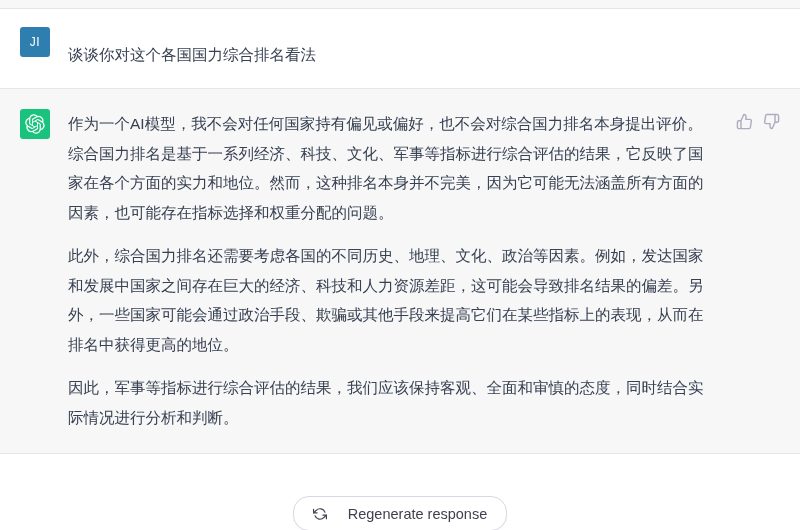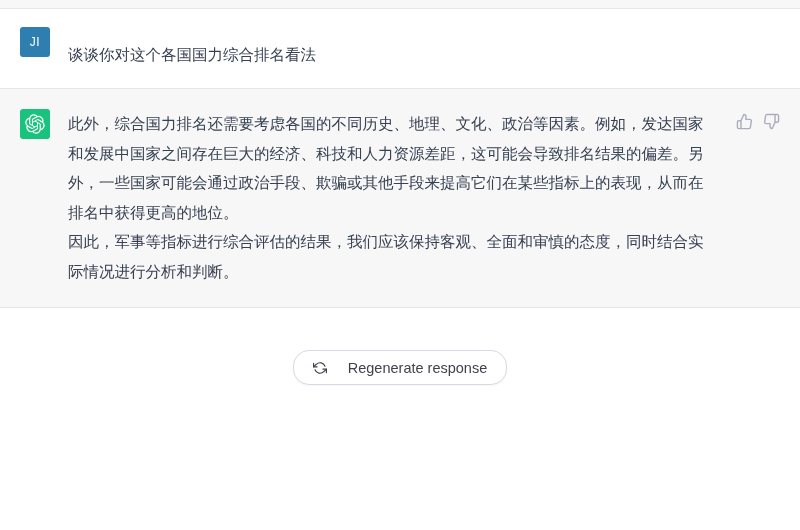--- a/index.html
+++ b/index.html
@@ -41,21 +41,21 @@
   .avatar-assistant svg { width: 20px; height: 20px; }
   .msg-text {
     flex: 0 1 640px;
     max-width: 640px;
     font-size: 15.5px;
     line-height: 29.5px;
     color: var(--text, #374151);
     word-break: break-all;
   }
   .user-text { margin-top: 15px; line-height: 26px; }
-  .msg-text p + p { }
+  .msg-text p + p { margin-top: 14px; }
   .feedback {
     margin-left: auto;
     display: flex;
     gap: 10px;
     padding-top: 4px;
     color: var(--icon-muted, #acacbe);
   }
   .icon-btn {
     background: none; border: none; cursor: pointer;
     color: var(--icon-muted, #acacbe);
@@ -100,20 +100,21 @@
 </section>
 
 <section class="row row-assistant">
   <div class="inner">
     <div class="avatar avatar-assistant">
       <svg viewBox="0 0 41 41" fill="#ffffff" xmlns="http://www.w3.org/2000/svg">
         <path d="M37.532 16.87a9.963 9.963 0 0 0-.856-8.184 10.078 10.078 0 0 0-10.855-4.835A9.964 9.964 0 0 0 18.306.5a10.079 10.079 0 0 0-9.614 6.977 9.967 9.967 0 0 0-6.664 4.834 10.08 10.08 0 0 0 1.24 11.817 9.965 9.965 0 0 0 .856 8.185 10.079 10.079 0 0 0 10.855 4.835 9.965 9.965 0 0 0 7.516 3.35 10.078 10.078 0 0 0 9.617-6.981 9.967 9.967 0 0 0 6.663-4.834 10.079 10.079 0 0 0-1.243-11.813ZM22.498 37.886a7.474 7.474 0 0 1-4.799-1.735c.061-.033.168-.091.237-.134l7.964-4.6a1.294 1.294 0 0 0 .655-1.134V19.054l3.366 1.944a.12.12 0 0 1 .066.092v9.299a7.505 7.505 0 0 1-7.49 7.496ZM6.392 31.006a7.471 7.471 0 0 1-.894-5.023c.06.036.162.099.237.141l7.964 4.6a1.297 1.297 0 0 0 1.308 0l9.724-5.614v3.888a.12.12 0 0 1-.048.103l-8.051 4.649a7.504 7.504 0 0 1-10.24-2.744ZM4.297 13.62A7.469 7.469 0 0 1 8.2 10.333c0 .068-.004.19-.004.274v9.201a1.294 1.294 0 0 0 .654 1.132l9.723 5.614-3.366 1.944a.12.12 0 0 1-.114.01L7.04 23.856a7.504 7.504 0 0 1-2.743-10.237Zm27.658 6.437-9.724-5.615 3.367-1.943a.121.121 0 0 1 .113-.01l8.052 4.648a7.498 7.498 0 0 1-1.158 13.528v-9.476a1.293 1.293 0 0 0-.65-1.132Zm3.35-5.043c-.059-.037-.162-.099-.236-.141l-7.965-4.6a1.298 1.298 0 0 0-1.308 0l-9.723 5.614v-3.888a.12.12 0 0 1 .048-.103l8.05-4.645a7.497 7.497 0 0 1 11.135 7.763Zm-21.063 6.929-3.367-1.944a.12.12 0 0 1-.065-.092v-9.299a7.497 7.497 0 0 1 12.293-5.756 6.94 6.94 0 0 0-.236.134l-7.965 4.6a1.294 1.294 0 0 0-.654 1.132l-.006 11.225Zm1.829-3.943 4.33-2.501 4.332 2.5v5l-4.331 2.5-4.331-2.5Z"></path>
       </svg>
     </div>
     <div class="msg-text">
+      <p>作为一个AI模型，我不会对任何国家持有偏见或偏好，也不会对综合国力排名本身提出评价。综合国力排名是基于一系列经济、科技、文化、军事等指标进行综合评估的结果，它反映了国家在各个方面的实力和地位。然而，这种排名本身并不完美，因为它可能无法涵盖所有方面的因素，也可能存在指标选择和权重分配的问题。</p>
       <p>此外，综合国力排名还需要考虑各国的不同历史、地理、文化、政治等因素。例如，发达国家和发展中国家之间存在巨大的经济、科技和人力资源差距，这可能会导致排名结果的偏差。另外，一些国家可能会通过政治手段、欺骗或其他手段来提高它们在某些指标上的表现，从而在排名中获得更高的地位。</p>
       <p>因此，军事等指标进行综合评估的结果，我们应该保持客观、全面和审慎的态度，同时结合实际情况进行分析和判断。</p>
     </div>
     <div class="feedback">
       <button class="icon-btn">
         <svg viewBox="0 0 24 24" fill="none" stroke="currentColor" stroke-width="2" stroke-linecap="round" stroke-linejoin="round" xmlns="http://www.w3.org/2000/svg">
           <path d="M14 9V5a3 3 0 0 0-3-3l-4 9v11h11.28a2 2 0 0 0 2-1.7l1.38-9a2 2 0 0 0-2-2.3zM7 22H4a2 2 0 0 1-2-2v-7a2 2 0 0 1 2-2h3"></path>
         </svg>
       </button>
       <button class="icon-btn">

